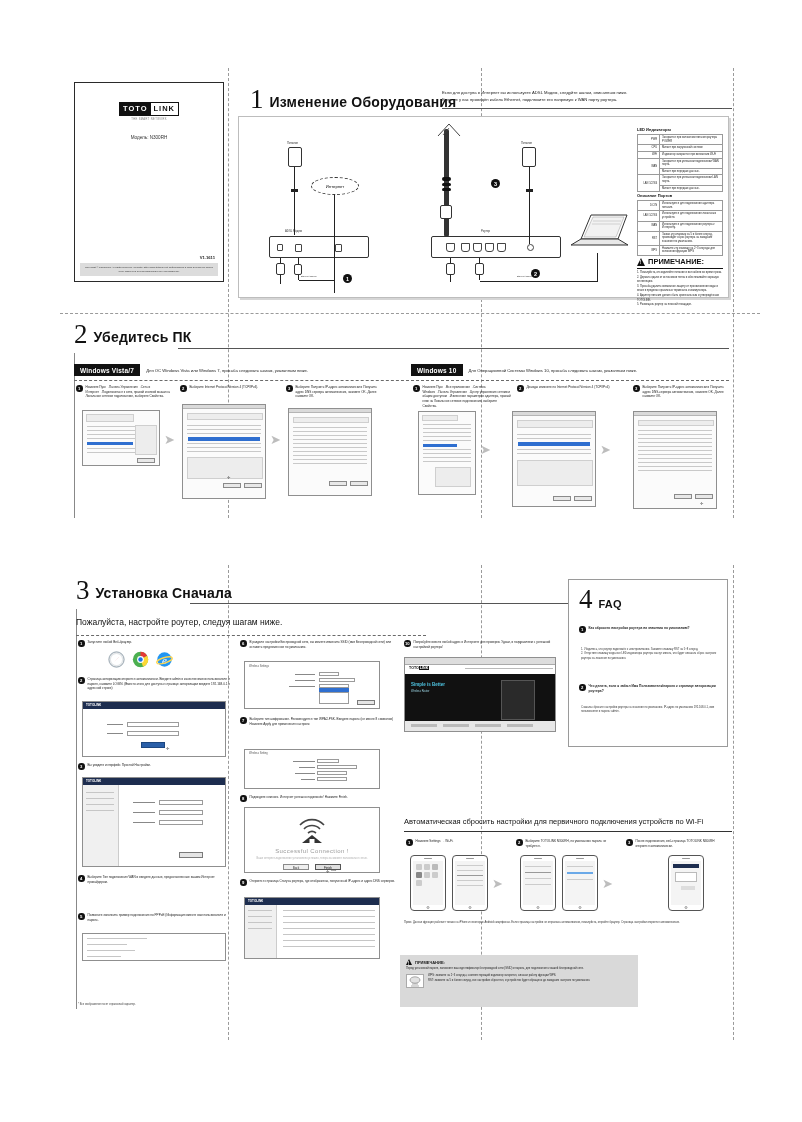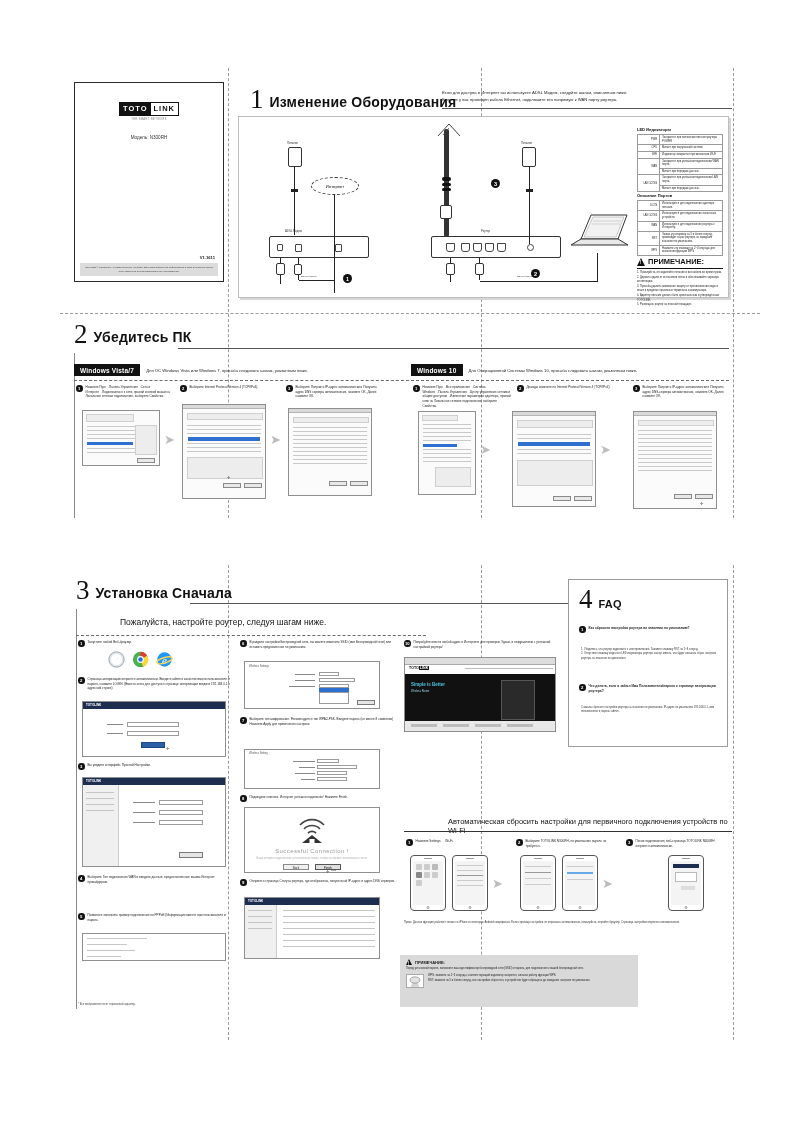--- a/index.html
+++ b/index.html
@@ -158,21 +158,21 @@
   
   .faqcard { position:absolute; border:1px solid #9a9a9a; background:#fff; }
 
   
   .greynote { position:absolute; background:#d9d9d9; }
   .greynote .gh { display:flex; align-items:center; font-size:4px; font-weight:bold; }
   .greynote .gtxt { font-size:2.7px; line-height:1.6; color:#222; }
   .wpsbox { position:absolute; background:#fff; border:.5px solid #aaa; }
 
   .hdr-underline { position:absolute; border-top:1px solid #333; }
-  .sect-title { position:absolute; font-size:8.5px; color:#111;padding-left:44px; }
+  .sect-title { position:absolute; font-size:8.5px; color:#111; }
   .smallnote { position:absolute; font-size:2.7px; line-height:1.6; color:#333; }
   .footnote { position:absolute; font-size:2.6px; color:#444; }
 </style>
 </head>
 <body>
 
 <div class="sheet" id="sheet-top">
 
   <div class="vfold" style="left:168px;"></div>
   <div class="vfold" style="left:421px;"></div>

